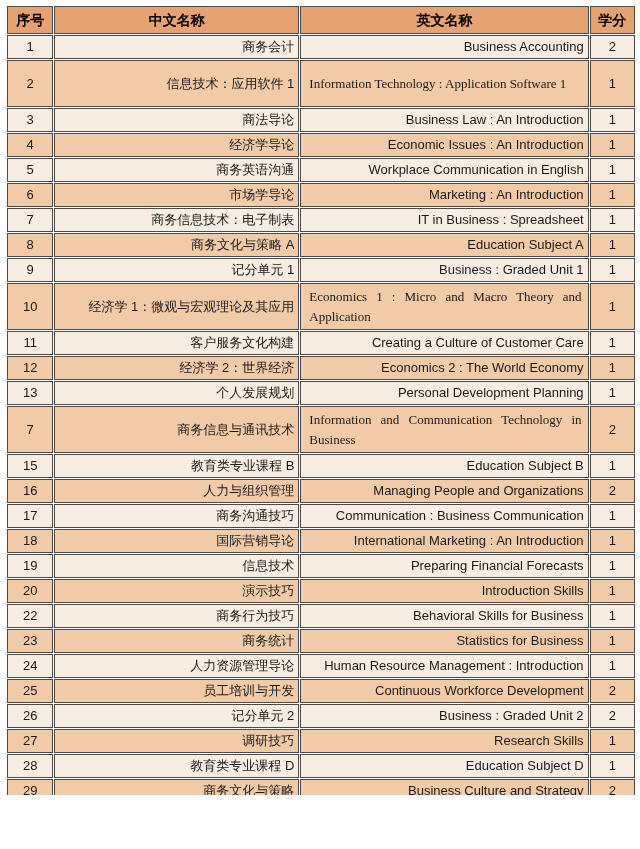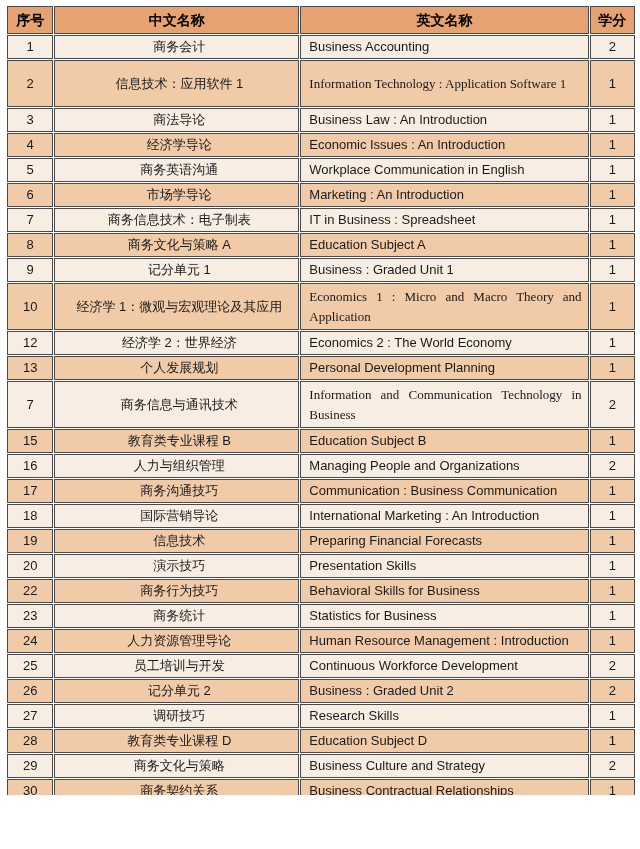--- a/index.html
+++ b/index.html
@@ -43,22 +43,22 @@
     font-size: 14px;
     color: #000000;
     text-align: center;
     padding: 2px 2px;
   }
   tbody tr { height: 24px; }
   tbody tr:nth-child(odd) td { background: #f8ede2; }
   tbody tr:nth-child(even) td { background: #f1caa7; }
 
   td.no, td.cr { text-align: center; }
-  td.zh { text-align: center; padding-left: 9px; }
-  td.en { text-align: left; padding-left: 8px; }
+  td.zh { text-align: right; padding-left: 9px; }
+  td.en { text-align: right; padding-left: 8px; }
   tbody tr.double { height: 47px; }
   tbody tr.double td.en { text-align: justify; padding-right: 6px; font-family: Liberation Serif, serif; }
 </style>
 </head>
 <body>
 
 <div class="page">
   <table class="course-table">
     <colgroup>
       <col class="c-no">
@@ -129,20 +129,26 @@
           <td class="en">Business : Graded Unit 1</td>
           <td class="cr">1</td>
         </tr>
         <tr class="double">
           <td class="no">10</td>
           <td class="zh">经济学 1：微观与宏观理论及其应用</td>
           <td class="en">Economics 1 : Micro and Macro Theory and Application</td>
           <td class="cr">1</td>
         </tr>
         <tr>
+          <td class="no">11</td>
+          <td class="zh">客户服务文化构建</td>
+          <td class="en">Creating a Culture of Customer Care</td>
+          <td class="cr">1</td>
+        </tr>
+        <tr>
           <td class="no">12</td>
           <td class="zh">经济学 2：世界经济</td>
           <td class="en">Economics 2 : The World Economy</td>
           <td class="cr">1</td>
         </tr>
         <tr>
           <td class="no">13</td>
           <td class="zh">个人发展规划</td>
           <td class="en">Personal Development Planning</td>
           <td class="cr">1</td>
@@ -179,21 +185,21 @@
         </tr>
         <tr>
           <td class="no">19</td>
           <td class="zh">信息技术</td>
           <td class="en">Preparing Financial Forecasts</td>
           <td class="cr">1</td>
         </tr>
         <tr>
           <td class="no">20</td>
           <td class="zh">演示技巧</td>
-          <td class="en">Presentation Skills</td>
+          <td class="en">Introduction Skills</td>
           <td class="cr">1</td>
         </tr>
         <tr>
           <td class="no">22</td>
           <td class="zh">商务行为技巧</td>
           <td class="en">Behavioral Skills for Business</td>
           <td class="cr">1</td>
         </tr>
         <tr>
           <td class="no">23</td>

